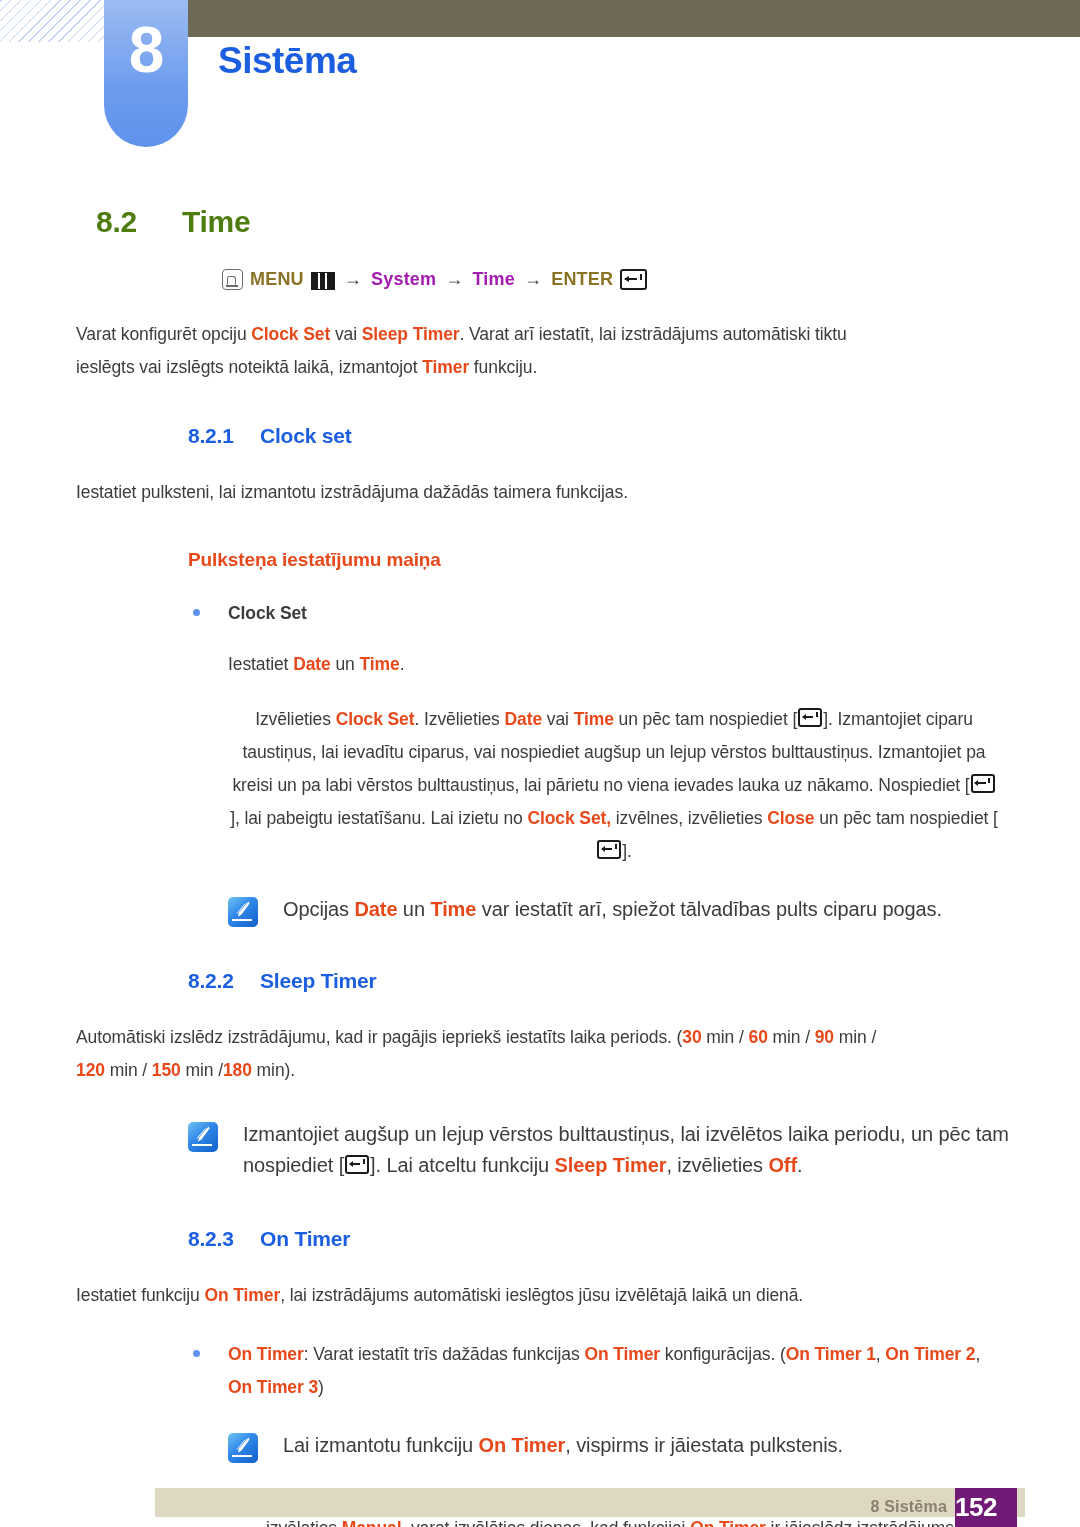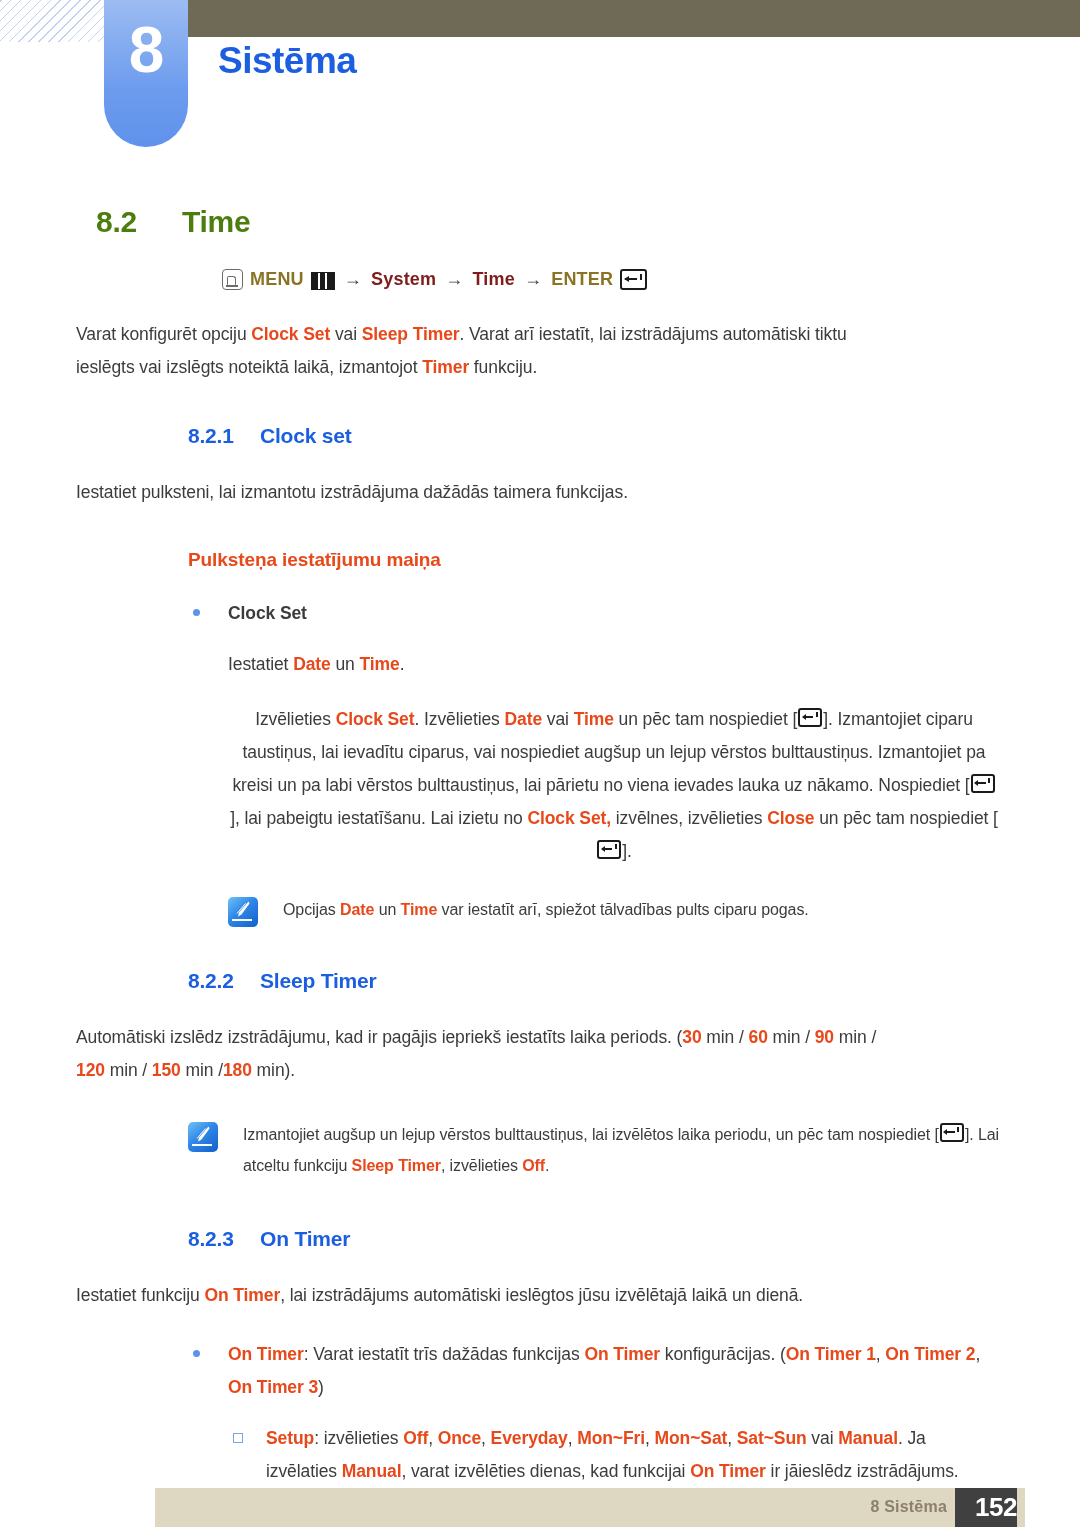--- a/index.html
+++ b/index.html
@@ -88,21 +88,21 @@
   .breadcrumb {
     margin: 30px 0 0 222px;
     font-size: 18px;
     font-weight: bold;
     color: #8a7324;
     letter-spacing: 0.2px;
     display: flex;
     align-items: flex-end;
     gap: 7px;
   }
-  .breadcrumb .red { color: #7f1d1d; }
+  .breadcrumb .red { color: #a21caf; }
   .breadcrumb .arrow { color: #3c3c3c; font-weight: normal; font-size: 18px; padding: 0 2px; }
 
   .icon-menu {
     display: inline-block;
     width: 19px; height: 19px;
     border: 1.5px solid #6b6b6b;
     border-radius: 4px;
     position: relative;
     background: #fff;
     vertical-align: middle;
@@ -285,50 +285,50 @@
     width: 15px; height: 17px;
   }
   .note-icon .base {
     position: absolute;
     left: 4px; bottom: 6px;
     width: 20px; height: 2px;
     background: #ffffff;
   }
   .note-text {
     margin-left: 55px;
-    font-size: 16px;
+    font-size: 20px;
     line-height: 31px;
     color: #3c3c3c;
     letter-spacing: -0.1px;
   }
 
   
   .footer {
     position: absolute;
     left: 155px; top: 1488px;
-    width: 870px; height: 39px;
+    width: 870px; height: 29px;
     background: #ded7c2;
   }
   .footer-label {
     position: absolute;
     right: 78px; top: 10px;
     font-size: 16px;
     font-weight: bold;
     color: #8d7f6d;
     letter-spacing: 0.2px;
   }
   .footer-page {
     position: absolute;
     right: 8px; top: 0;
     width: 62px; height: 39px;
-    background: #404040;
+    background: #701a75;
     color: #ffffff;
     font-size: 26px;
     font-weight: bold;
-    text-align: right;
+    text-align: left;
     line-height: 39px;
     letter-spacing: -0.5px;
   }
 </style>
 </head>
 <body>
 
 <div class="hatch"></div>
 <div class="olive-bar"></div>
 <div class="chapter-tab">
@@ -424,20 +424,32 @@
     <span>Iestatiet funkciju </span><span class="red">On Timer</span><span>, lai izstrādājums automātiski ieslēgtos jūsu izvēlētajā laikā un dienā.</span>
   </p>
 
   <div class="bullet-row">
     <span class="bullet-dot"></span>
     <div class="bullet-text">
       <span class="red">On Timer</span><span>: Varat iestatīt trīs dažādas funkcijas </span><span class="red">On Timer</span><span> konfigurācijas. (</span><span class="red">On Timer 1</span><span>, </span><span class="red">On Timer 2</span><span>, </span><span class="red">On Timer 3</span><span>)</span>
     </div>
   </div>
 
+  <div class="note indent-b" style="margin-top:26px">
+    <span class="note-icon">
+      <svg class="pen" viewBox="0 0 15 17">
+        <path d="M13.5 0.5 L4 11.5 L3 15.5 L6.5 13.5 L14.5 2.5 Z" fill="#ffffff"></path>
+        <path d="M10.5 2.5 L2 12.5" stroke="#ffffff" stroke-width="1" fill="none"></path>
+      </svg>
+      <span class="base"></span>
+    </span>
+    <div class="note-text">
+      <span>Lai izmantotu funkciju </span><span class="red">On Timer</span><span>, vispirms ir jāiestata pulkstenis.</span>
+    </div>
+  </div>
 
   <div class="bullet-row" style="margin-top:18px;margin-left:228px;width:772px">
     <span class="bullet-square"></span>
     <div class="bullet-text" style="margin-left:38px">
       <span class="red">Setup</span><span>: izvēlieties </span><span class="red">Off</span><span>, </span><span class="red">Once</span><span>, </span><span class="red">Everyday</span><span>, </span><span class="red">Mon~Fri</span><span>, </span><span class="red">Mon~Sat</span><span>, </span><span class="red">Sat~Sun</span><span> vai </span><span class="red">Manual</span><span>. Ja izvēlaties </span><span class="red">Manual</span><span>, varat izvēlēties dienas, kad funkcijai </span><span class="red">On Timer</span><span> ir jāieslēdz izstrādājums.</span>
     </div>
   </div>
 
 </div>
 

